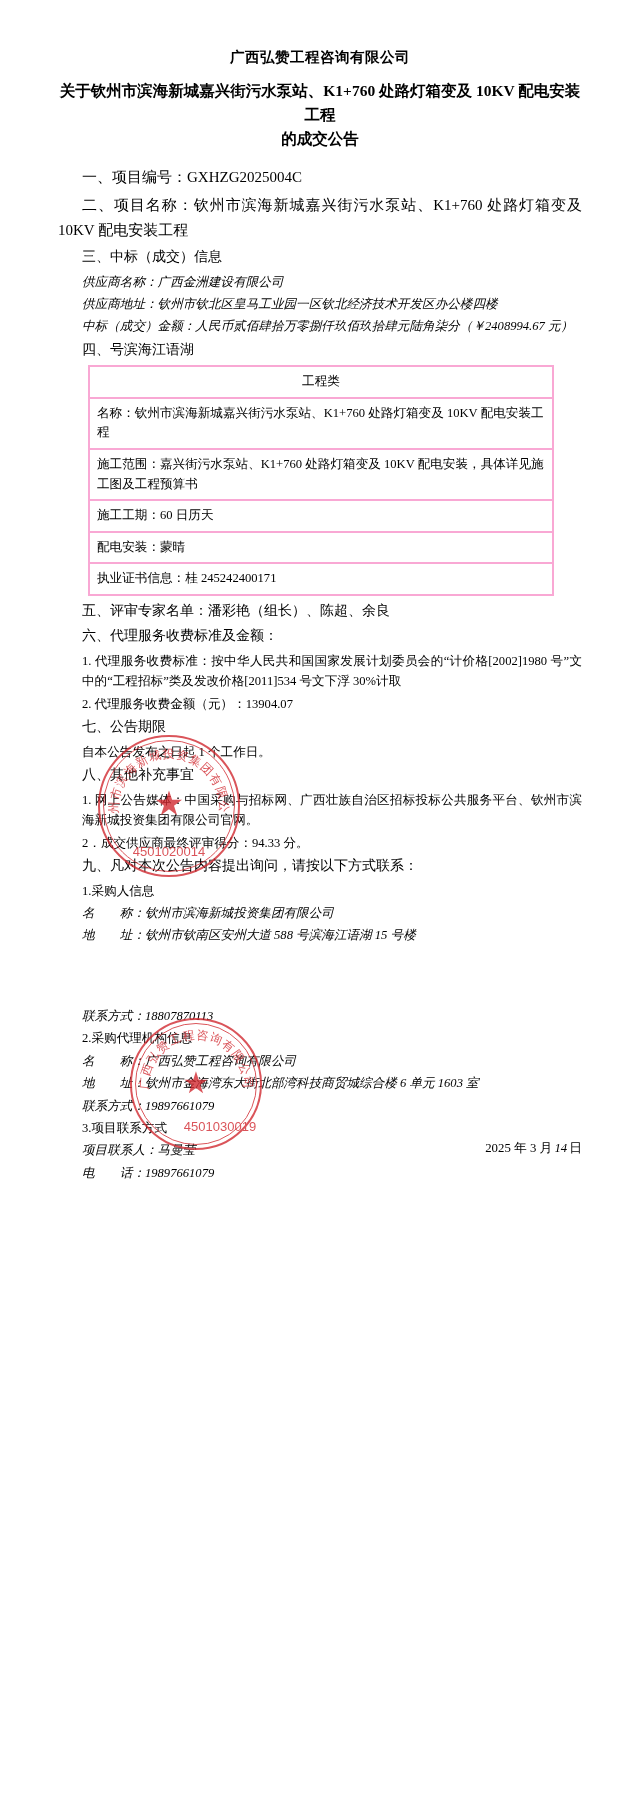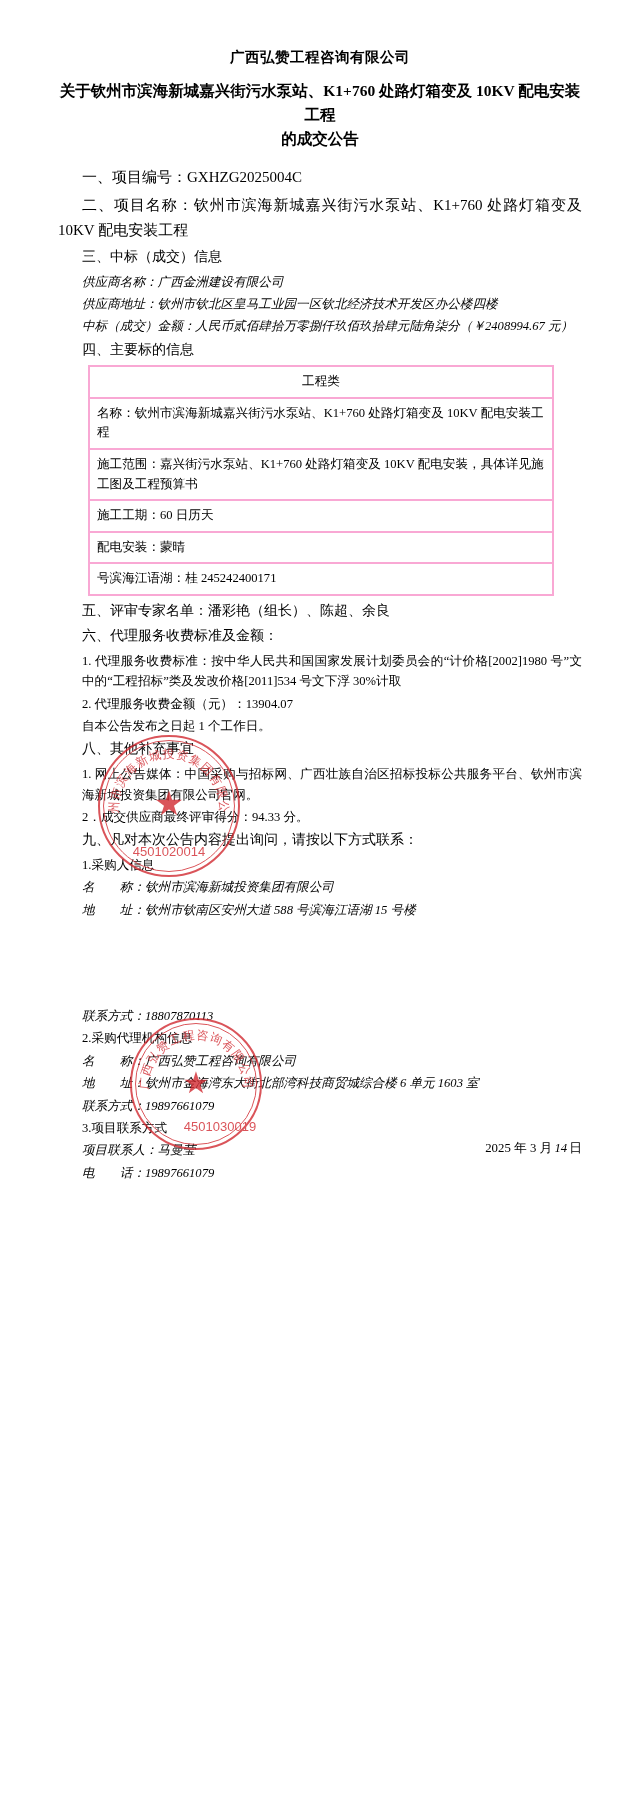--- a/index.html
+++ b/index.html
@@ -202,53 +202,54 @@
     </div>
 
     <div class="kv">
       <span>供应商地址：</span><span>钦州市钦北区皇马工业园一区钦北经济技术开发区办公楼四楼</span>
     </div>
 
     <div class="kv">
       <span>中标（成交）金额：</span><span>人民币贰佰肆拾万零捌仟玖佰玖拾肆元陆角柒分（￥2408994.67 元）</span>
     </div>
 
-    <div class="section-head">四、主要标的信息</div>
+    <div class="section-head">四、号滨海江语湖</div>
 
     <table class="main-info">
       <tbody>
         <tr>
           <td class="hdr">工程类</td>
         </tr>
         <tr>
           <td><span>名称：</span><span>钦州市滨海新城嘉兴街污水泵站、K1+760 处路灯箱变及 10KV 配电安装工程</span></td>
         </tr>
         <tr>
           <td><span>施工范围：</span><span>嘉兴街污水泵站、K1+760 处路灯箱变及 10KV 配电安装，具体详见施工图及工程预算书</span></td>
         </tr>
         <tr>
           <td><span>施工工期：</span><span>60 日历天</span></td>
         </tr>
         <tr>
           <td><span>配电安装：</span><span>蒙晴</span></td>
         </tr>
         <tr>
-          <td><span>号滨海江语湖：</span><span>桂 245242400171</span></td>
+          <td><span>执业证书信息：</span><span>桂 245242400171</span></td>
         </tr>
       </tbody>
     </table>
 
     <div class="section-head">五、评审专家名单：潘彩艳（组长）、陈超、余良</div>
 
     <div class="section-head">六、代理服务收费标准及金额：</div>
 
     <div class="sub-hang">1. 代理服务收费标准：按中华人民共和国国家发展计划委员会的“计价格[2002]1980 号”文中的“工程招标”类及发改价格[2011]534 号文下浮 30%计取</div>
 
     <div class="sub-hang">2. 代理服务收费金额（元）：13904.07</div>
 
+    <div class="section-head">七、公告期限</div>
 
     <div class="sub-hang">自本公告发布之日起 1 个工作日。</div>
 
     <div class="section-head">八、其他补充事宜</div>
 
     <div class="sub-hang">1. 网上公告媒体：中国采购与招标网、广西壮族自治区招标投标公共服务平台、钦州市滨海新城投资集团有限公司官网。</div>
 
     <div class="sub-hang">2．成交供应商最终评审得分：94.33 分。</div>
 
     <div class="section-head">九、凡对本次公告内容提出询问，请按以下方式联系：</div>

